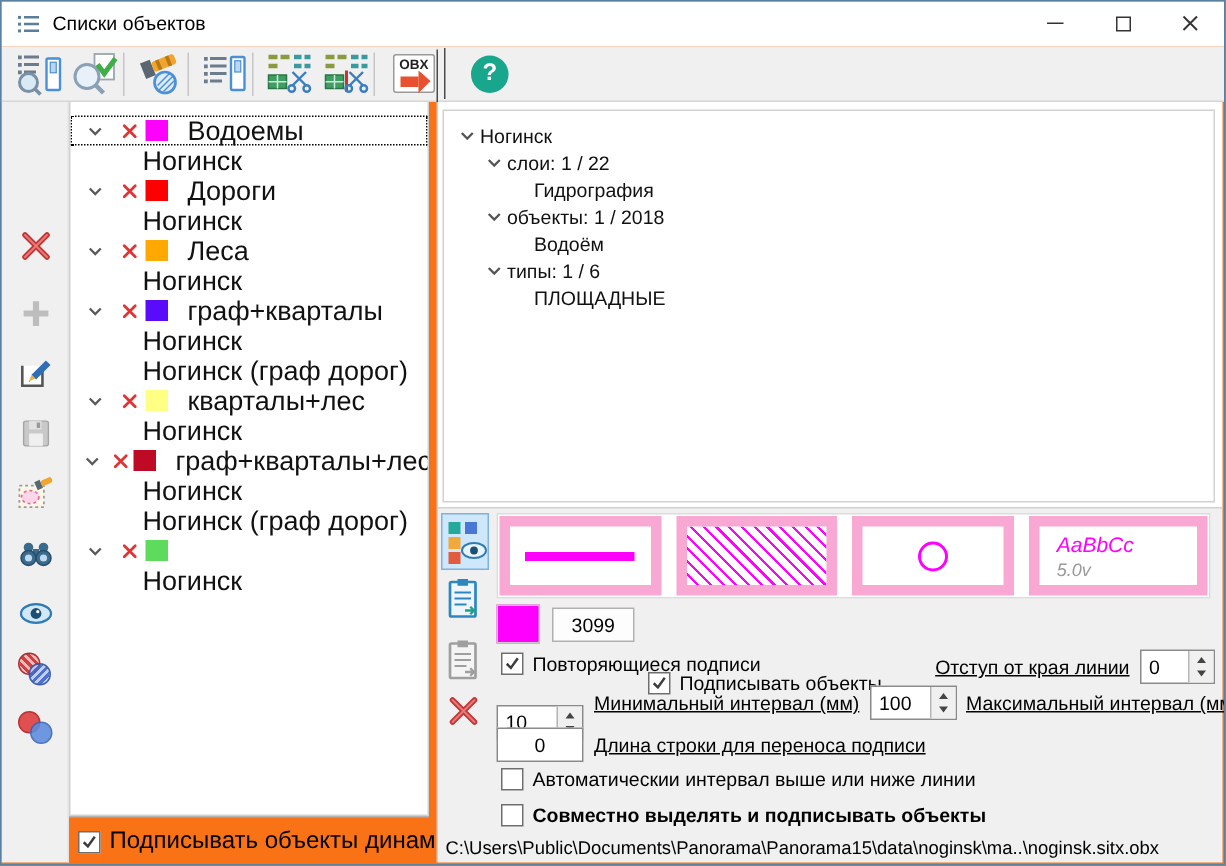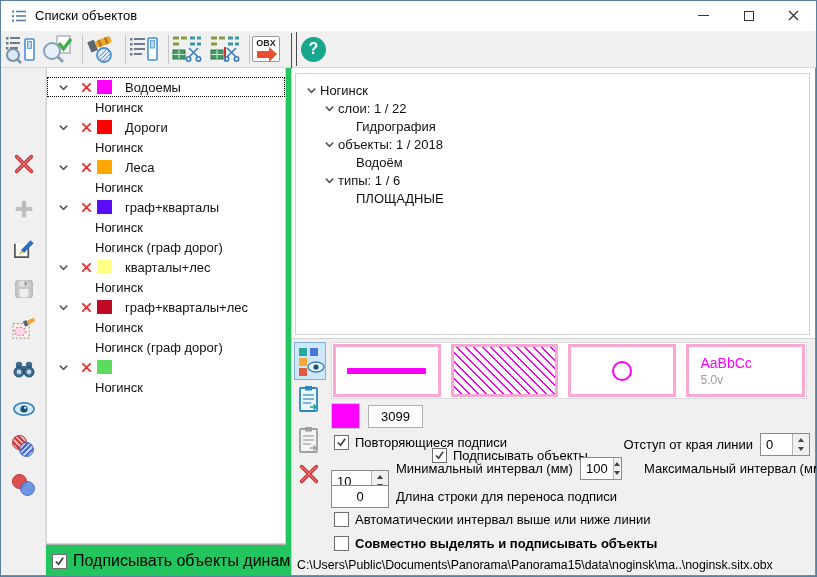--- a/index.html
+++ b/index.html
@@ -1,51 +1,51 @@
 <!DOCTYPE html>
 <html><head>
 <meta charset="utf-8">
 <style>
   * { box-sizing: border-box; }
   html,body { margin:0; padding:0; background:#888; font-family:"Liberation Sans","DejaVu Sans",sans-serif; }
-  .window { position:relative; width:817px; height:577px; background:#22c55e; border:1px solid #5a81a0; overflow:hidden; }
+  .window { position:relative; width:817px; height:577px; background:#f97316; border:1px solid #5a81a0; overflow:hidden; }
 
   
   .titlebar { position:absolute; left:0; top:0; right:0; height:30px; background:#ffffff; }
   .title-icon { position:absolute; left:10px; top:7px; width:16px; height:16px; }
   .title-text { position:absolute; left:34px; top:7px; font-size:13px; color:#000; }
   .winbtns { position:absolute; right:0; top:0; height:30px; display:flex; }
   .winbtn { width:45px; height:29px; display:flex; align-items:center; justify-content:center; }
   .glyph-min { width:11px; height:1px; background:#333; }
   .glyph-max { width:10px; height:10px; border:1px solid #333; }
 
   
   .toolbar { position:absolute; left:0; top:30px; right:0; height:37px; background:#f0f0f0; border-bottom:1px solid #d6d6d6; display:flex; align-items:center; padding-left:3px; }
-  .tbtn { width:38px; height:33px; display:flex; align-items:center; justify-content:flex-start; flex:0 0 auto; }
+  .tbtn { width:38px; height:33px; display:flex; align-items:center; justify-content:flex-end; flex:0 0 auto; }
   .tsep { width:1px; height:29px; background:#c6c6c6; margin:0 2px; flex:0 0 auto; }
   .tsep.dark { background:#4a4a4a; height:34px; margin:0 4px 0 6px; }
   .obx-box { position:relative; width:28px; height:26px; background:#fff; border:1px solid #999; border-radius:2px; }
   .obx-text { position:absolute; left:0; right:0; top:1px; text-align:center; font-size:9px; font-weight:bold; color:#222; letter-spacing:0; }
   .obx-arrow { position:absolute; left:4px; top:14px; width:12px; height:7px; background:#e8502f; }
   .obx-arrow::after { content:""; position:absolute; left:12px; top:-4px; border-left:8px solid #e8502f; border-top:7px solid transparent; border-bottom:8px solid transparent; }
   .help-circle { width:25px; height:25px; border-radius:50%; background:#18a68c; color:#fff; font-weight:bold; font-size:16px; display:flex; align-items:center; justify-content:center; }
 
   
   .side-toolbar { position:absolute; left:0; top:67px; width:45px; bottom:1px; background:#f0f0f0; border-right:1px solid #e2e2e2; }
   .sico { position:absolute; left:9px; width:27px; height:27px; display:flex; align-items:center; justify-content:center; }
   .ovl { position:relative; width:24px; height:24px; }
   .circ { position:absolute; width:15px; height:15px; border-radius:50%; }
   .circ.rh { left:0; top:1px; background:repeating-linear-gradient(45deg,#d04040 0 2px,#f3b8b8 2px 4px); border:1px solid #a83232; }
   .circ.bh { left:7px; top:8px; background:repeating-linear-gradient(-45deg,#4268cc 0 2px,#bccdf2 2px 4px); border:1px solid #3353a8; opacity:.92; }
   .circ.rs { left:0; top:1px; background:#e05050; border:1px solid #b33; }
   .circ.bs { left:8px; top:8px; background:#5b8de0; border:1px solid #3a63b5; opacity:.88; }
 
   
   .list-panel { position:absolute; left:45px; top:67px; width:240px; height:476px; background:#fff; border:1px solid #d2d2d2; border-top:none; overflow:hidden; padding-top:9px; }
-  .lrow { height:20px; display:flex; align-items:center; font-size:13px; color:#111; white-space:nowrap; }
+  .lrow { height:20px; display:flex; align-items:center; font-size:18px; color:#111; white-space:nowrap; }
   .lrow.main { padding-left:9px; }
   .lrow.main.selected { outline:1px dotted #000; outline-offset:-1px; }
   .lrow .chev { width:14px; display:flex; align-items:center; justify-content:center; }
   .lrow .lx { width:16px; margin-left:8px; display:flex; align-items:center; justify-content:center; }
   .lrow .sw { width:15px; height:14px; margin-left:3px; flex:0 0 auto; }
   .lrow .llabel { margin-left:13px; }
   .lrow.sub { padding-left:48px; }
   .list-sep { position:absolute; left:45px; top:543px; width:240px; height:1px; background:#b2b2b2; }
   .list-footer { position:absolute; left:45px; top:544px; width:242px; height:32px; }
 
@@ -58,35 +58,35 @@
   .tree-panel { position:absolute; left:3px; top:5px; right:5px; bottom:3px; background:#fff; border:1px solid #d2d2d2; padding-top:7px; overflow:hidden; }
   .trow { height:18px; display:flex; align-items:center; font-size:13px; color:#111; white-space:nowrap; }
   .trow .chev { width:18px; display:flex; align-items:center; justify-content:center; flex:0 0 auto; }
 
   
   .style-panel { position:absolute; left:291px; top:337px; right:1px; bottom:1px; background:#f0f0f0; border-top:1px solid #d2d2d2; font-size:13px; }
   .legend-btn { position:absolute; left:2px; top:3px; width:32px; height:38px; background:#cfe7fb; border:1px solid #7fb2e0; }
   .lg-sq { position:absolute; width:8px; height:8px; }
   .panel-ico { position:absolute; left:4px; width:26px; height:30px; display:flex; align-items:center; justify-content:center; }
   .preview-strip { position:absolute; left:39px; top:3px; right:8px; height:57px; background:#fff; border:1px solid #dcdcdc; display:flex; gap:10px; padding:1px; }
-  .pbox { flex:1; background:#fff; border:3px solid #f9a8d4; position:relative; display:flex; align-items:center; justify-content:center; overflow:hidden; }
+  .pbox { flex:1; background:#fff; border:7px solid #f9a8d4; position:relative; display:flex; align-items:center; justify-content:center; overflow:hidden;font-style:italic; }
   .p-line { width:78%; height:6px; background:#ff00ff; }
   .p-hatch { position:absolute; inset:0; background:repeating-linear-gradient(45deg,transparent 0 4.5px,#ff00ff 4.5px 6px); }
   .p-circle { width:20px; height:20px; border:2px solid #ff00ff; border-radius:50%; }
   .p-textbox { flex-direction:column; align-items:flex-start !important; justify-content:center; padding-left:12px; }
   .p-aabbcc { color:#ff00ff; font-size:14px; }
   .p-ver { color:#9a9a9a; font-size:12px; margin-top:2px; }
   .swatch { position:absolute; left:39px; top:64px; width:29px; height:26px; border:1px solid #c9c9c9; }
   .btn3099 { position:absolute; left:76px; top:66px; width:55px; height:23px; background:#fdfdfd; border:1px solid #b0b0b0; display:flex; align-items:center; justify-content:center; }
   .cb { position:absolute; display:inline-flex; align-items:center; gap:6px; }
   .cb-box { width:15px; height:15px; background:#fff; border:1px solid #6e6e6e; display:flex; align-items:center; justify-content:center; flex:0 0 auto; }
   .cb-box svg { display:none; }
   .cb.on .cb-box svg { display:block; }
   .cb-lab { white-space:nowrap; }
-  .plabel { position:absolute; white-space:nowrap; color:#000; }
+  .plabel { position:absolute; white-space:nowrap; color:#000;text-decoration:underline; }
   .spin { position:absolute; display:flex; height:23px; background:#fff; border:1px solid #8a8a8a; }
   .spin-val { flex:1; padding:3px 5px; font-size:13px; }
   .spin-btns { width:17px; border-left:1px solid #b5b5b5; background:#f0f0f0; display:flex; flex-direction:column; }
   .spin-btns i { flex:1; display:flex; align-items:center; justify-content:center; }
   .spin-btns i.up::after { content:""; width:0; height:0; border:3px solid transparent; border-bottom:4px solid #444; margin-bottom:2px; }
   .spin-btns i.dn::after { content:""; width:0; height:0; border:3px solid transparent; border-top:4px solid #444; margin-top:2px; }
   .field { position:absolute; height:23px; background:#fff; border:1px solid #8a8a8a; display:flex; align-items:center; justify-content:center; font-size:13px; }
   .path-row { position:absolute; left:5px; top:219px; right:2px; font-size:12.3px; color:#000; white-space:nowrap; overflow:hidden; }
 </style>
 </head>
@@ -600,21 +600,21 @@
     </span>
 
     <span class="spin" style="left:39px; top:131px; width:58px;">
       <span class="spin-val">10</span>
       <span class="spin-btns">
           <i class="up"></i>
           <i class="dn"></i>
         </span>
     </span>
     <span class="plabel" style="left:104px; top:122px;">Минимальный интервал (мм)</span>
-    <span class="spin" style="left:288px; top:118px; width:42px;">
+    <span class="spin" style="left:288px; top:118px; width:58px;">
       <span class="spin-val">100</span>
       <span class="spin-btns">
           <i class="up"></i>
           <i class="dn"></i>
         </span>
     </span>
     <span class="plabel" style="left:352px; top:122px;">Максимальный интервал (мм)</span>
 
     <span class="field" style="left:39px; top:146px; width:58px;">0</span>
     <span class="plabel" style="left:104px; top:150px;">Длина строки для переноса подписи</span>

